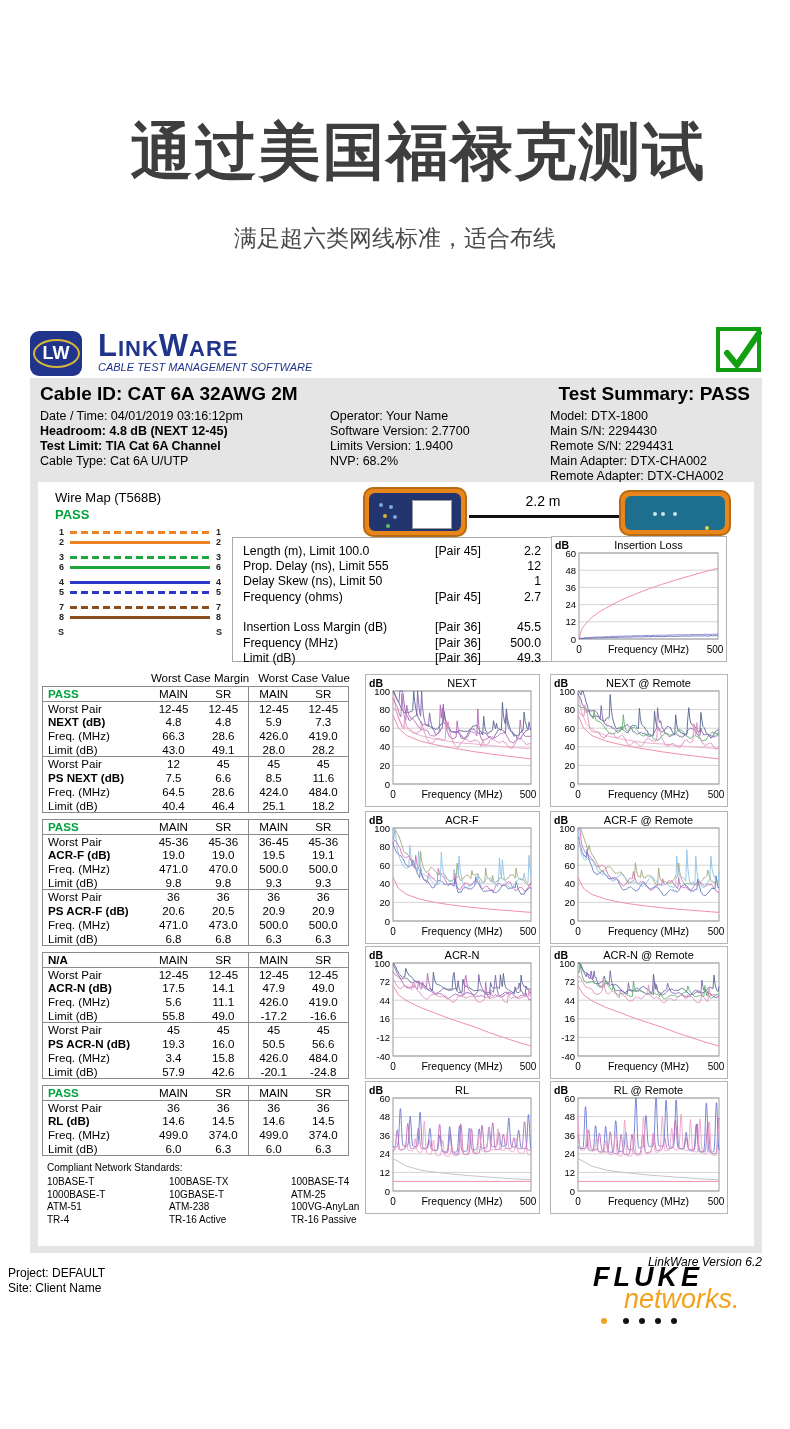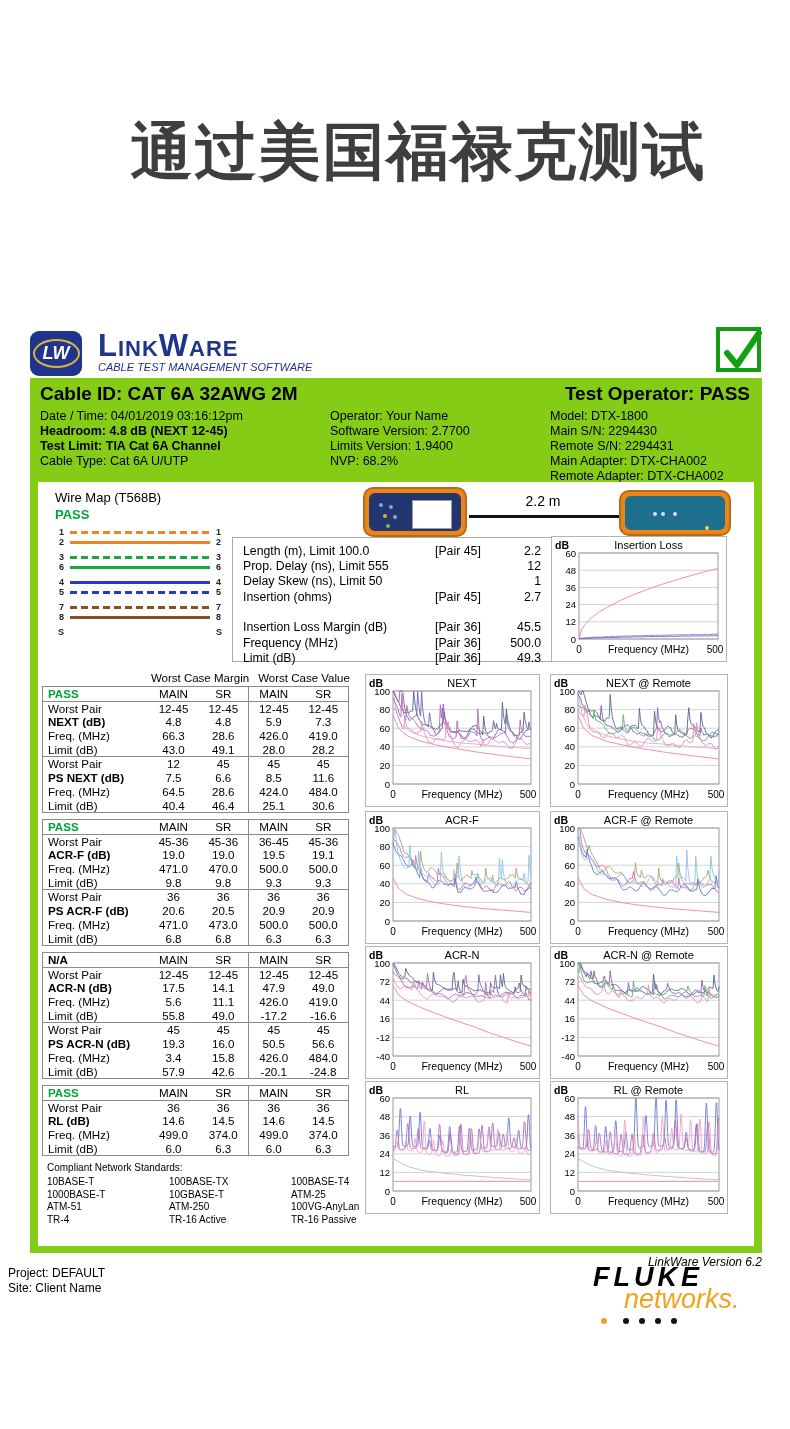--- a/index.html
+++ b/index.html
@@ -11,33 +11,33 @@
   .hero-title { position:absolute; top:110px; left:0; right:0; text-align:center;
                 font-size:62px; font-weight:700; color:#3e3e3e; letter-spacing:2px;margin-left:47px; }
   .hero-sub   { position:absolute; top:223px; left:0; right:0; text-align:center;
                 font-size:23px; color:#4a4a4a; }
 
   
   .lw-logo  { position:absolute; left:30px; top:331px; display:flex; align-items:flex-start; }
   .lw-badge { width:52px; height:45px; background:#20348c; border-radius:9px;
               display:flex; align-items:center; justify-content:center; }
   .lw-oval  { border:2px solid #d8b43c; border-radius:50%; padding:2px 8px; color:#fff;
-              font-weight:700; font-style:italic; font-size:18px; }
+              font-weight:700; font-size:18px; }
   .lw-text  { margin-left:16px; }
   .lw-name  { color:#20348c; font-weight:700; font-size:31px; line-height:30px;
               font-variant:small-caps; letter-spacing:1px; }
   .lw-tag   { color:#20348c; font-weight:400; font-style:italic; font-size:11px; }
 
   
   .pass-box { position:absolute; left:716px; top:327px; width:45px; height:45px;
               background:#fff; border:4px solid #129c12; overflow:visible; }
   .pass-box svg { position:absolute; left:1px; top:-5px; overflow:visible; }
 
   
-  .report { position:absolute; left:30px; top:378px; width:732px; height:875px; background:#84cc16; }
+  .report { position:absolute; left:30px; top:378px; width:732px; height:875px; background:#e5e5e5; }
   .report-hd-left  { position:absolute; left:10px;  top:5px; font-size:19px; font-weight:700; }
   .report-hd-right { position:absolute; right:12px; top:5px; font-size:19px; font-weight:700; }
   .info-col { position:absolute; top:31px; font-size:12.5px; line-height:15px; }
   #info-col1 { left:10px; } #info-col2 { left:300px; } #info-col3 { left:520px; }
   .info-line.b { font-weight:700; }
 
   .content { position:absolute; left:8px; top:104px; width:716px; height:764px; background:#fff; }
 
   
   .wm-title  { position:absolute; left:17px; top:8px;  font-size:13px; }
@@ -117,40 +117,41 @@
   .fluke-dots { position:absolute; left:601px; top:1318px; display:flex; }
   .fluke-dots i { width:6px; height:6px; border-radius:50%; background:#111; margin-right:10px; }
   .fluke-dots i:first-child { background:#f2a21c; margin-right:16px; }
 </style>
 </head>
 <body>
 
 <div id="page">
 
   <div class="hero-title">通过美国福禄克测试</div>
+  <div class="hero-sub">满足超六类网线标准，适合布线</div>
 
   <div class="lw-logo">
     <div class="lw-badge">
       <span class="lw-oval">LW</span>
     </div>
     <div class="lw-text">
       <div class="lw-name">LinkWare</div>
       <div class="lw-tag">CABLE TEST MANAGEMENT SOFTWARE</div>
     </div>
   </div>
 
   <div class="pass-box">
     <svg width="42" height="48" viewBox="0 0 42 48">
       <polyline points="6,27 16,39 38,7" fill="none" stroke="#12a012" stroke-width="6" stroke-linecap="round" stroke-linejoin="round"></polyline>
     </svg>
   </div>
 
   <div class="report">
     <div class="report-hd-left">Cable ID: CAT 6A 32AWG 2M</div>
-    <div class="report-hd-right">Test Operator: PASS</div>
+    <div class="report-hd-right">Test Summary: PASS</div>
 
     <div class="info-col" id="info-col1">
         <div class="info-line">Date / Time: 04/01/2019 03:16:12pm</div>
         <div class="info-line b">Headroom: 4.8 dB (NEXT 12-45)</div>
         <div class="info-line b">Test Limit: TIA Cat 6A Channel</div>
         <div class="info-line">Cable Type: Cat 6A U/UTP</div>
       </div>
     <div class="info-col" id="info-col2">
         <div class="info-line">Operator: Your Name</div>
         <div class="info-line">Software Version: 2.7700</div>
@@ -241,21 +242,21 @@
             <span class="m-label">Prop. Delay (ns), Limit 555</span>
             <span class="m-pair"></span>
             <span class="m-val">12</span>
           </div>
           <div class="m-row">
             <span class="m-label">Delay Skew (ns), Limit 50</span>
             <span class="m-pair"></span>
             <span class="m-val">1</span>
           </div>
           <div class="m-row">
-            <span class="m-label">Insertion (ohms)</span>
+            <span class="m-label">Frequency (ohms)</span>
             <span class="m-pair">[Pair 45]</span>
             <span class="m-val">2.7</span>
           </div>
           <div class="m-spacer"></div>
           <div class="m-row">
             <span class="m-label">Insertion Loss Margin (dB)</span>
             <span class="m-pair">[Pair 36]</span>
             <span class="m-val">45.5</span>
           </div>
           <div class="m-row">
@@ -332,21 +333,21 @@
                 <td class="val">64.5</td>
                 <td class="val">28.6</td>
                 <td class="val mid">424.0</td>
                 <td class="val">484.0</td>
               </tr>
               <tr>
                 <td class="lbl">Limit (dB)</td>
                 <td class="val">40.4</td>
                 <td class="val">46.4</td>
                 <td class="val mid">25.1</td>
-                <td class="val">30.6</td>
+                <td class="val">18.2</td>
               </tr>
             </tbody>
           </table>
         </div>
       <div class="rtable" id="rtable-1">
           <table class="rt">
             <tbody>
               <tr class="rhdr">
                 <td class="lbl stat pass">PASS</td>
                 <td class="ch">MAIN</td>
@@ -529,21 +530,21 @@
         <div class="std-cols" id="std-cols">
             <div class="std-col">
               <div>10BASE-T</div>
               <div>1000BASE-T</div>
               <div>ATM-51</div>
               <div>TR-4</div>
             </div>
             <div class="std-col">
               <div>100BASE-TX</div>
               <div>10GBASE-T</div>
-              <div>ATM-250</div>
+              <div>ATM-238</div>
               <div>TR-16 Active</div>
             </div>
             <div class="std-col">
               <div>100BASE-T4</div>
               <div>ATM-25</div>
               <div>100VG-AnyLan</div>
               <div>TR-16 Passive</div>
             </div>
           </div>
       </div>

